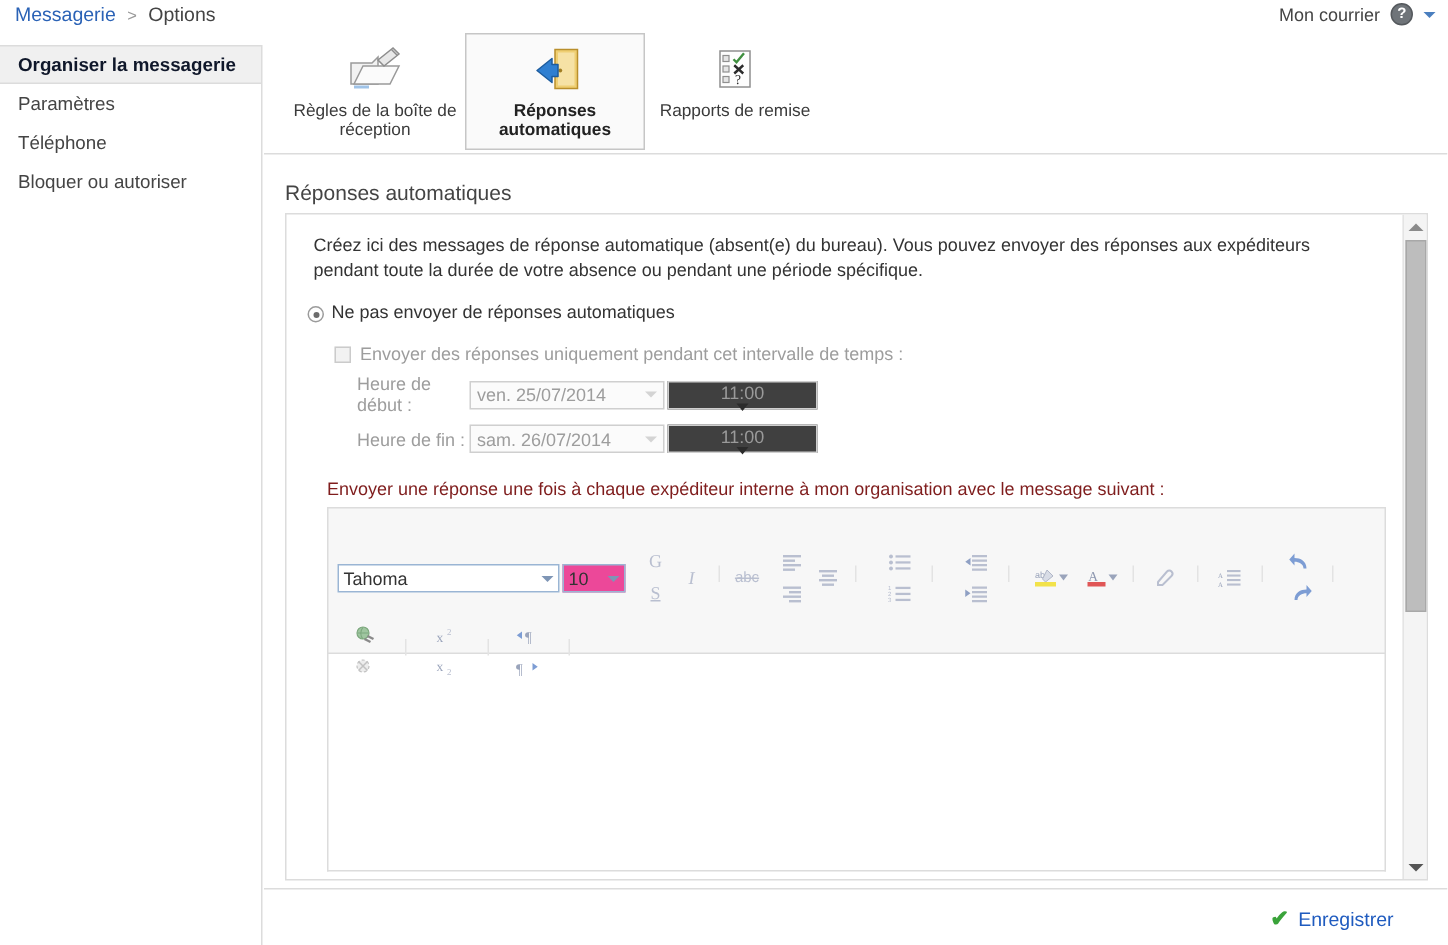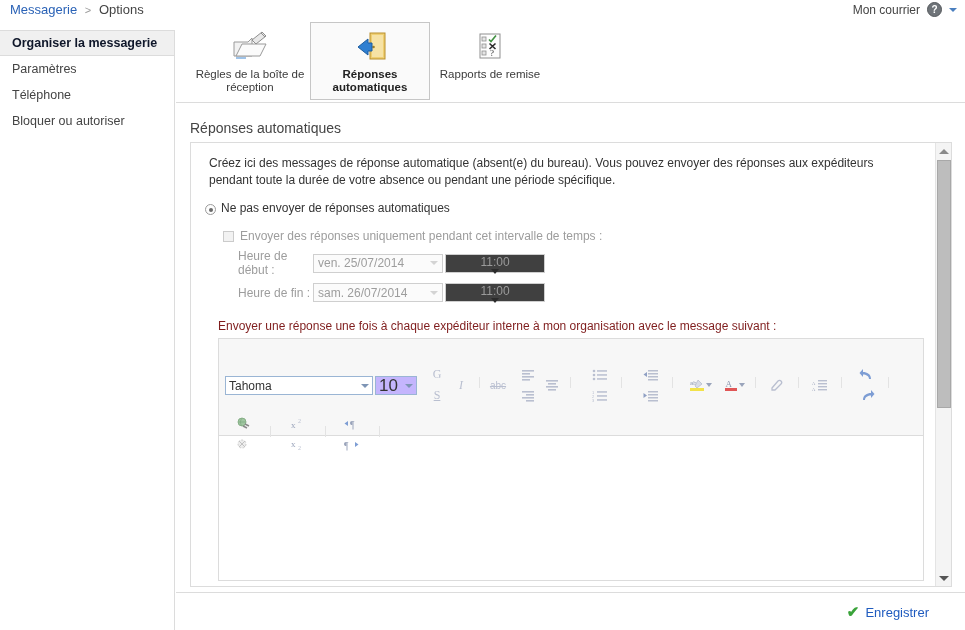--- a/index.html
+++ b/index.html
@@ -203,23 +203,23 @@
     border-top: 4px solid #9aa4bb;
   }
   .font-select {
     width: 148px; height: 19px; margin-top: 1px;
     border: 1px solid #9ab5d4; background: #ffffff;
     display: flex; align-items: center; justify-content: space-between;
     padding: 0 3px; font-size: 12px; color: #333; cursor: pointer;
   }
   .size-select {
     width: 42px; height: 19px; margin-top: 1px; margin-left: 2px;
-    border: 1px solid #9ab5d4; background: #c4b5fd;
+    border: 1px solid #9ab5d4; background: #ec4899;
     display: flex; align-items: center; justify-content: space-between;
-    padding: 0 3px; font-size: 17px; color: #333; cursor: pointer;
+    padding: 0 3px; font-size: 12px; color: #333; cursor: pointer;
   }
   .sel-caret {
     width: 0; height: 0;
     border-left: 4px solid transparent;
     border-right: 4px solid transparent;
     border-top: 4px solid #7e95b5;
   }
   .editor-body {
     border: 1px solid #dcdcdc; border-top: none;
     height: 145px; background: #ffffff; cursor: text;

